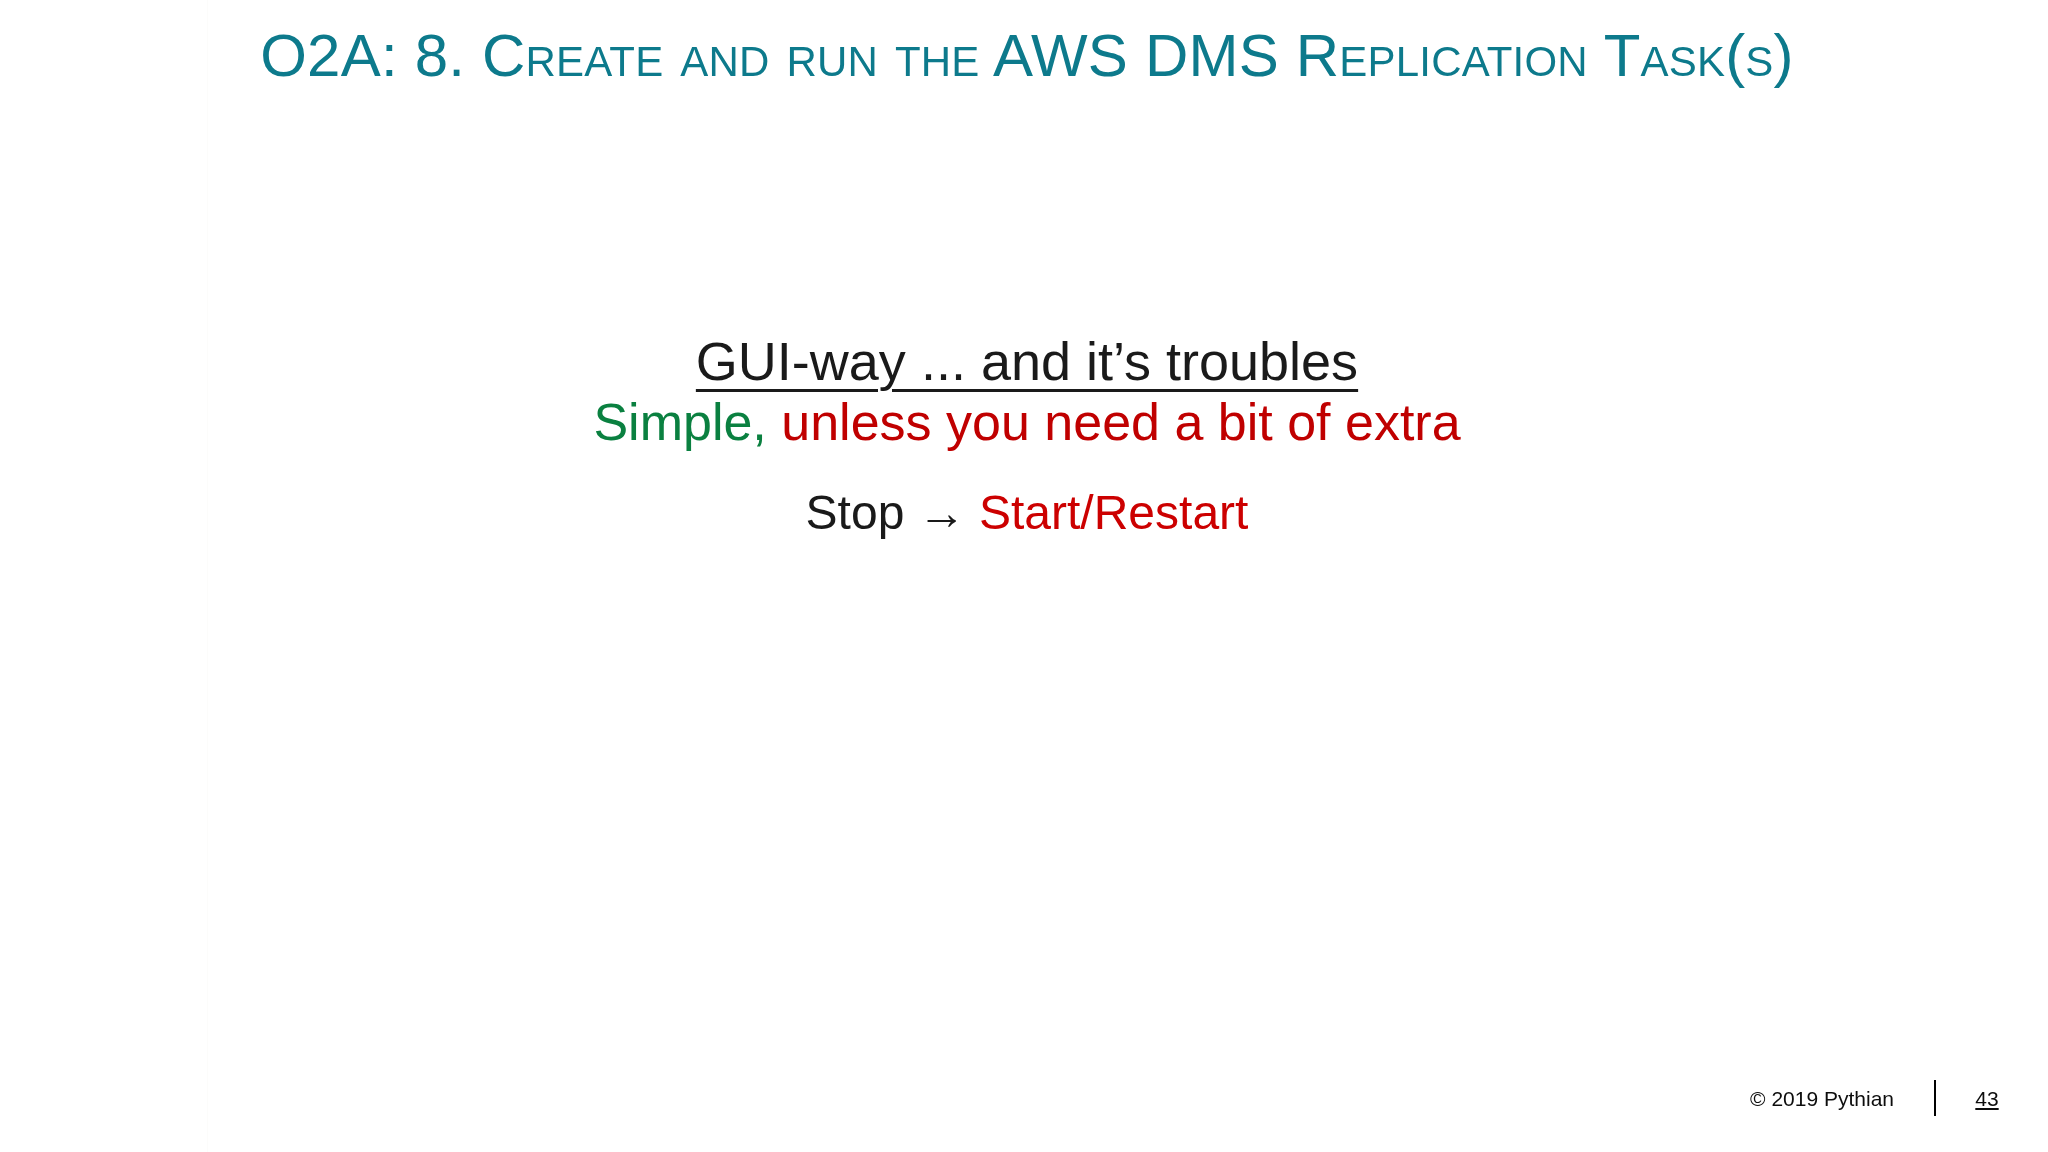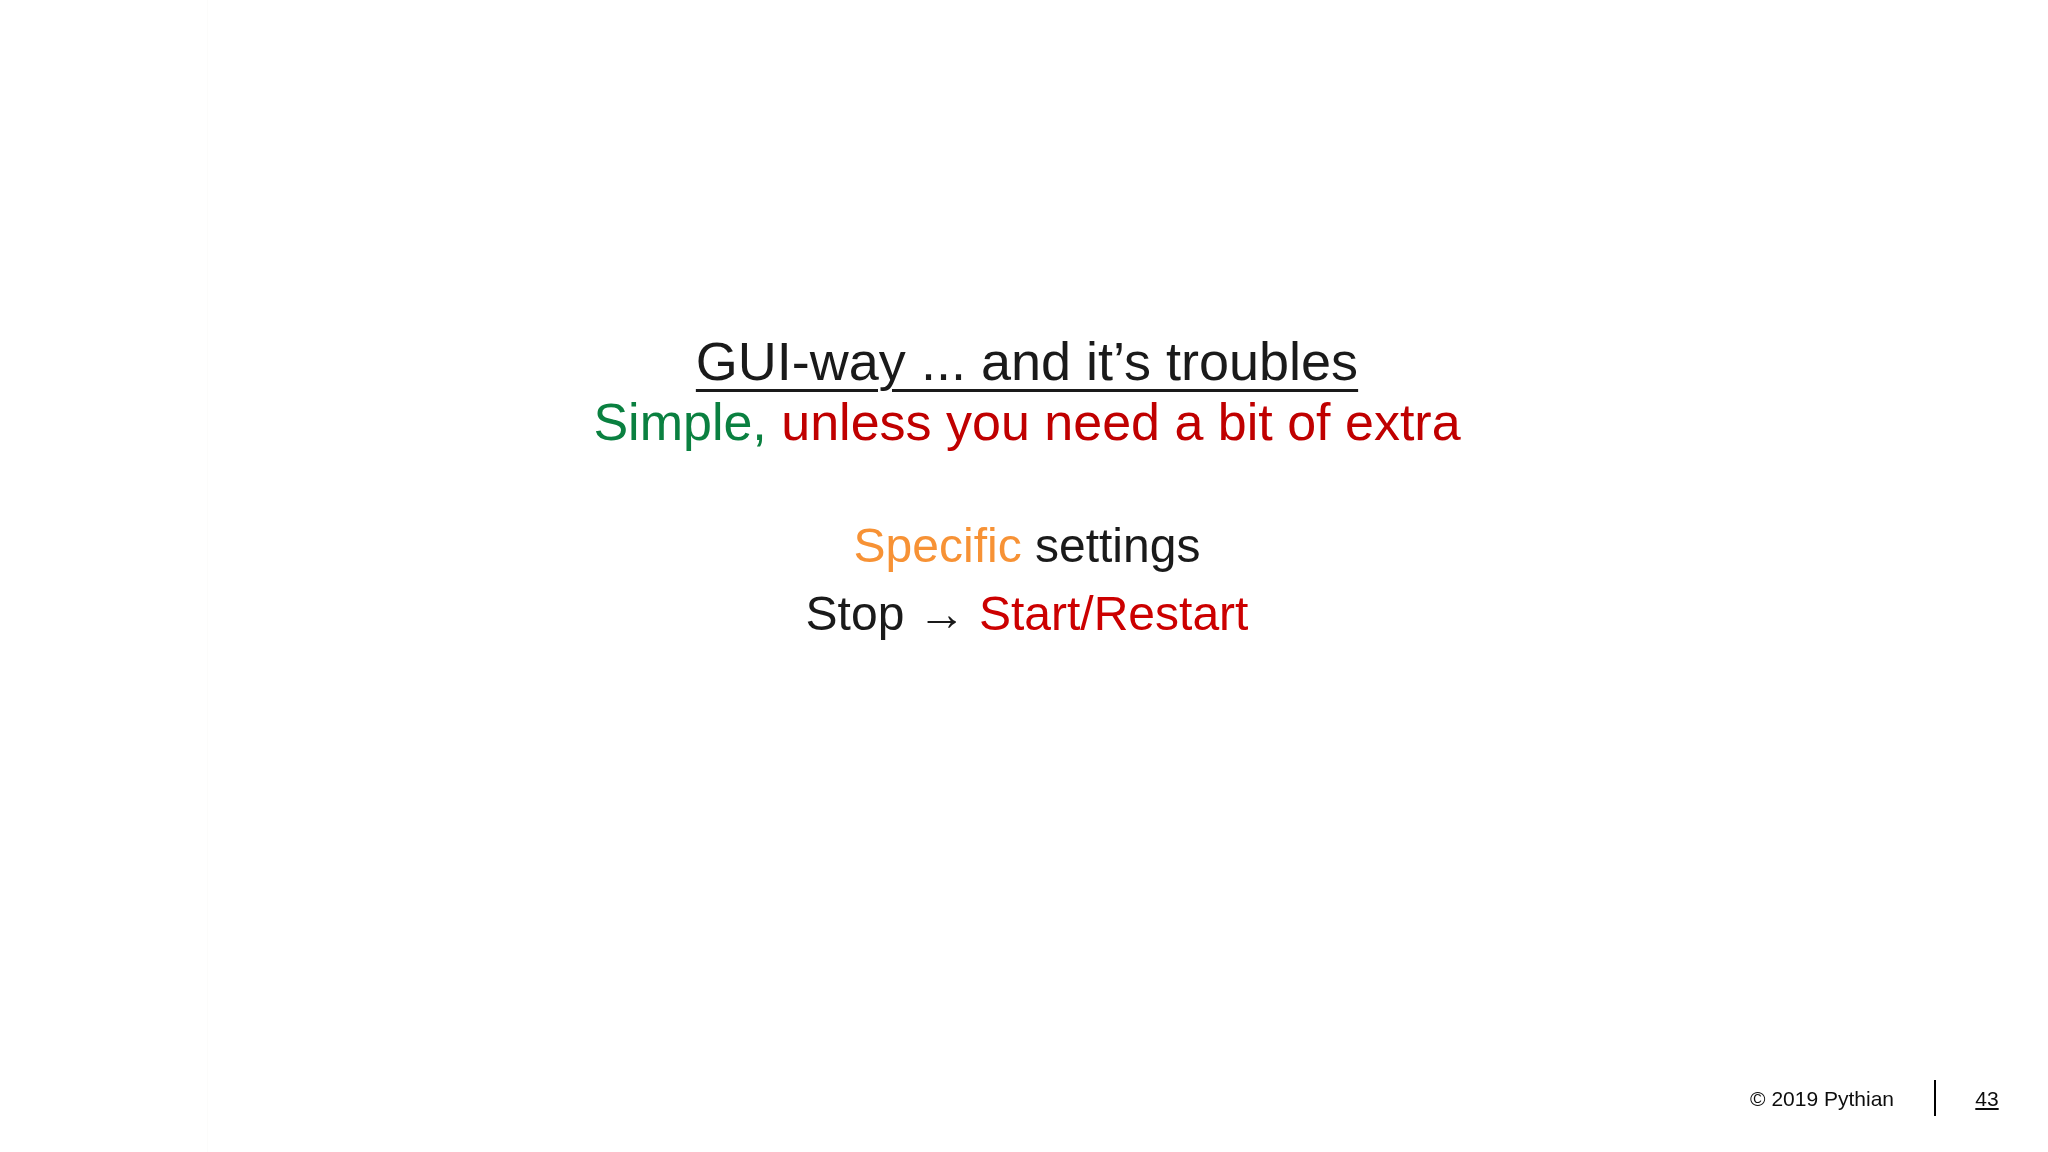--- a/index.html
+++ b/index.html
@@ -68,21 +68,21 @@
     color: #1a1a1a;
   }
   .heading-line .u {
     text-decoration: underline;
     text-underline-offset: 9px;
     text-decoration-thickness: 3px;
   }
 
   .lead-line {
     font-size: 52px;
-    margin-bottom: 60px;
+    margin-bottom: 27px;
     text-align: center;
   }
 
   .bullets {
     margin-top: 0;
   }
   .bullet-line {
     font-size: 48px;
     line-height: 1.42;
     color: #1a1a1a;
@@ -118,38 +118,38 @@
   }
   .footer-page { min-width: 26px; text-align: center; white-space: nowrap; text-decoration: underline; }
 </style>
 </head>
 <body>
 
 <div class="slide">
 
   <div class="slide-edge"></div>
 
+  <div class="title">
+    <span>O2A: 8. Create and run the AWS DMS Replication Task(s)</span>
+  </div>
 
   <div class="body-block">
 
     <div class="line heading-line">
       <span class="u">GUI-way ... and it’s troubles</span>
     </div>
 
     <div class="line lead-line">
       <span class="c-green">Simple,</span><span class="c-red"> unless you need a bit of extra</span>
     </div>
 
     <div class="bullets">
 
 
 
-      <div class="line bullet-line">
-        <span class="c-orange">Specific </span><span class="c-black">settings</span>
-      </div>
 
       <div class="line bullet-line">
         <span class="c-black">Stop → </span><span class="c-brightred">Start/Restart</span>
       </div>
 
     </div>
   </div>
 
   <div class="footer">
     <span class="footer-copy">© 2019 Pythian</span>

